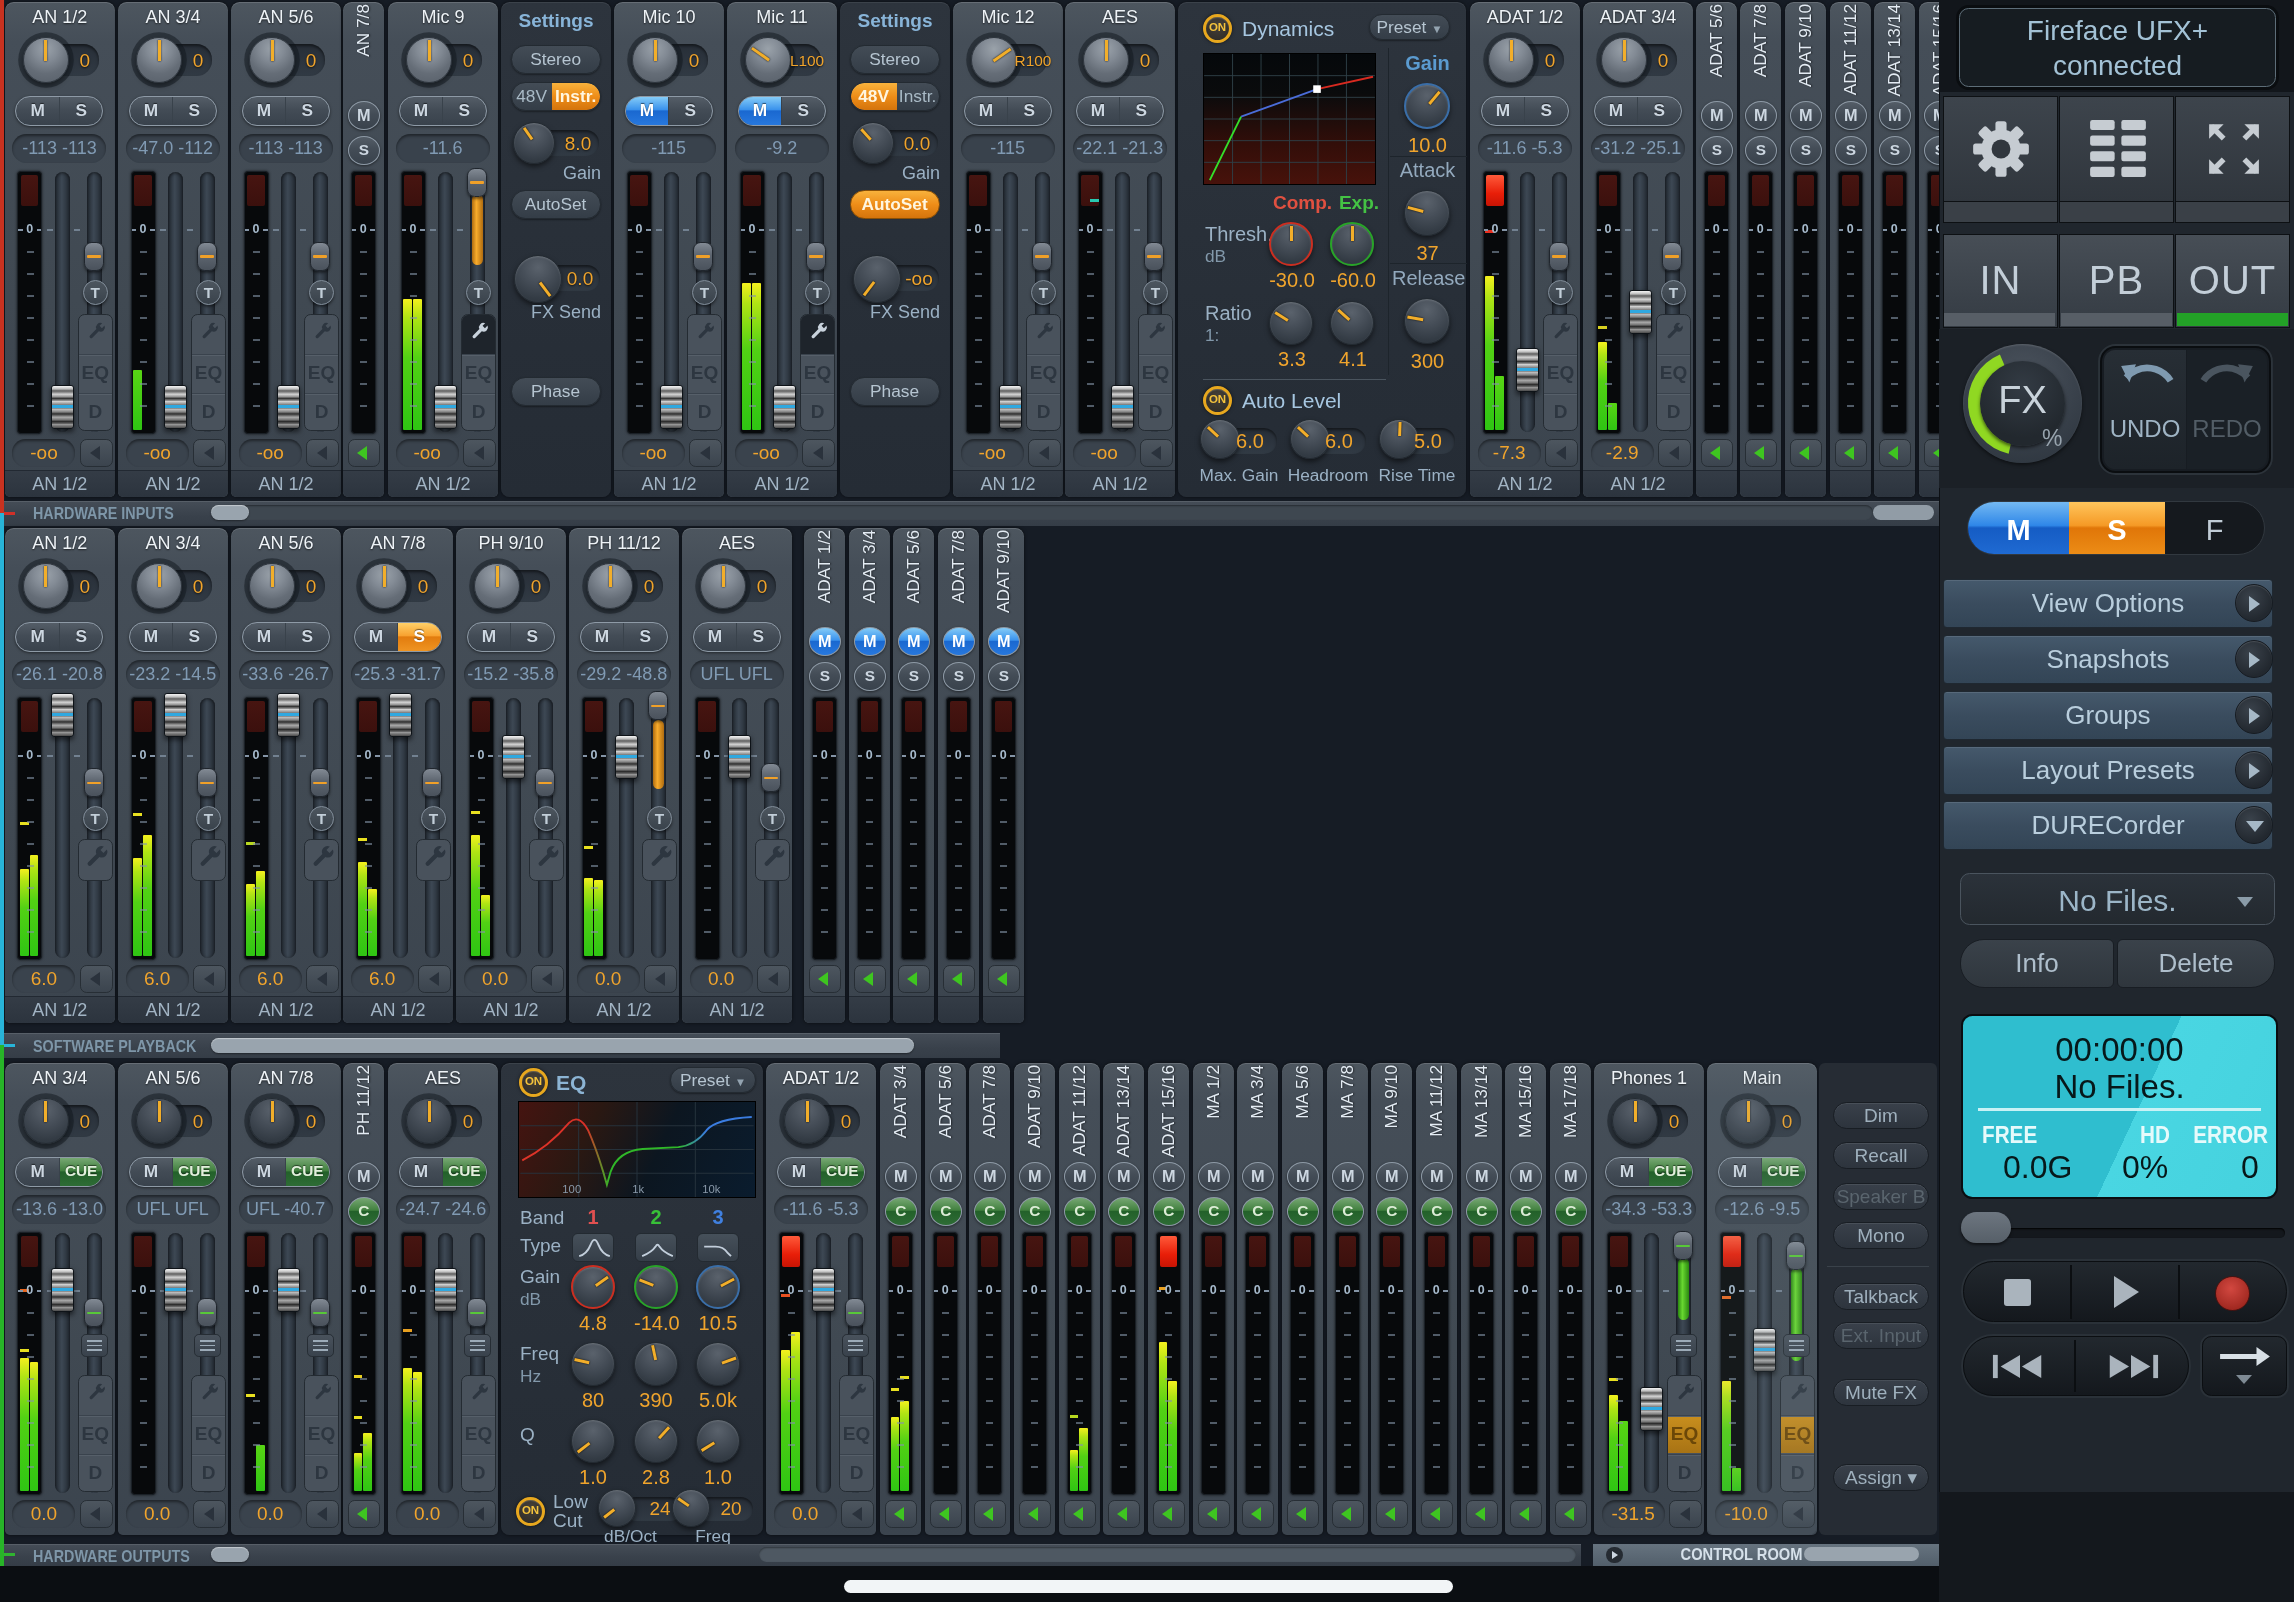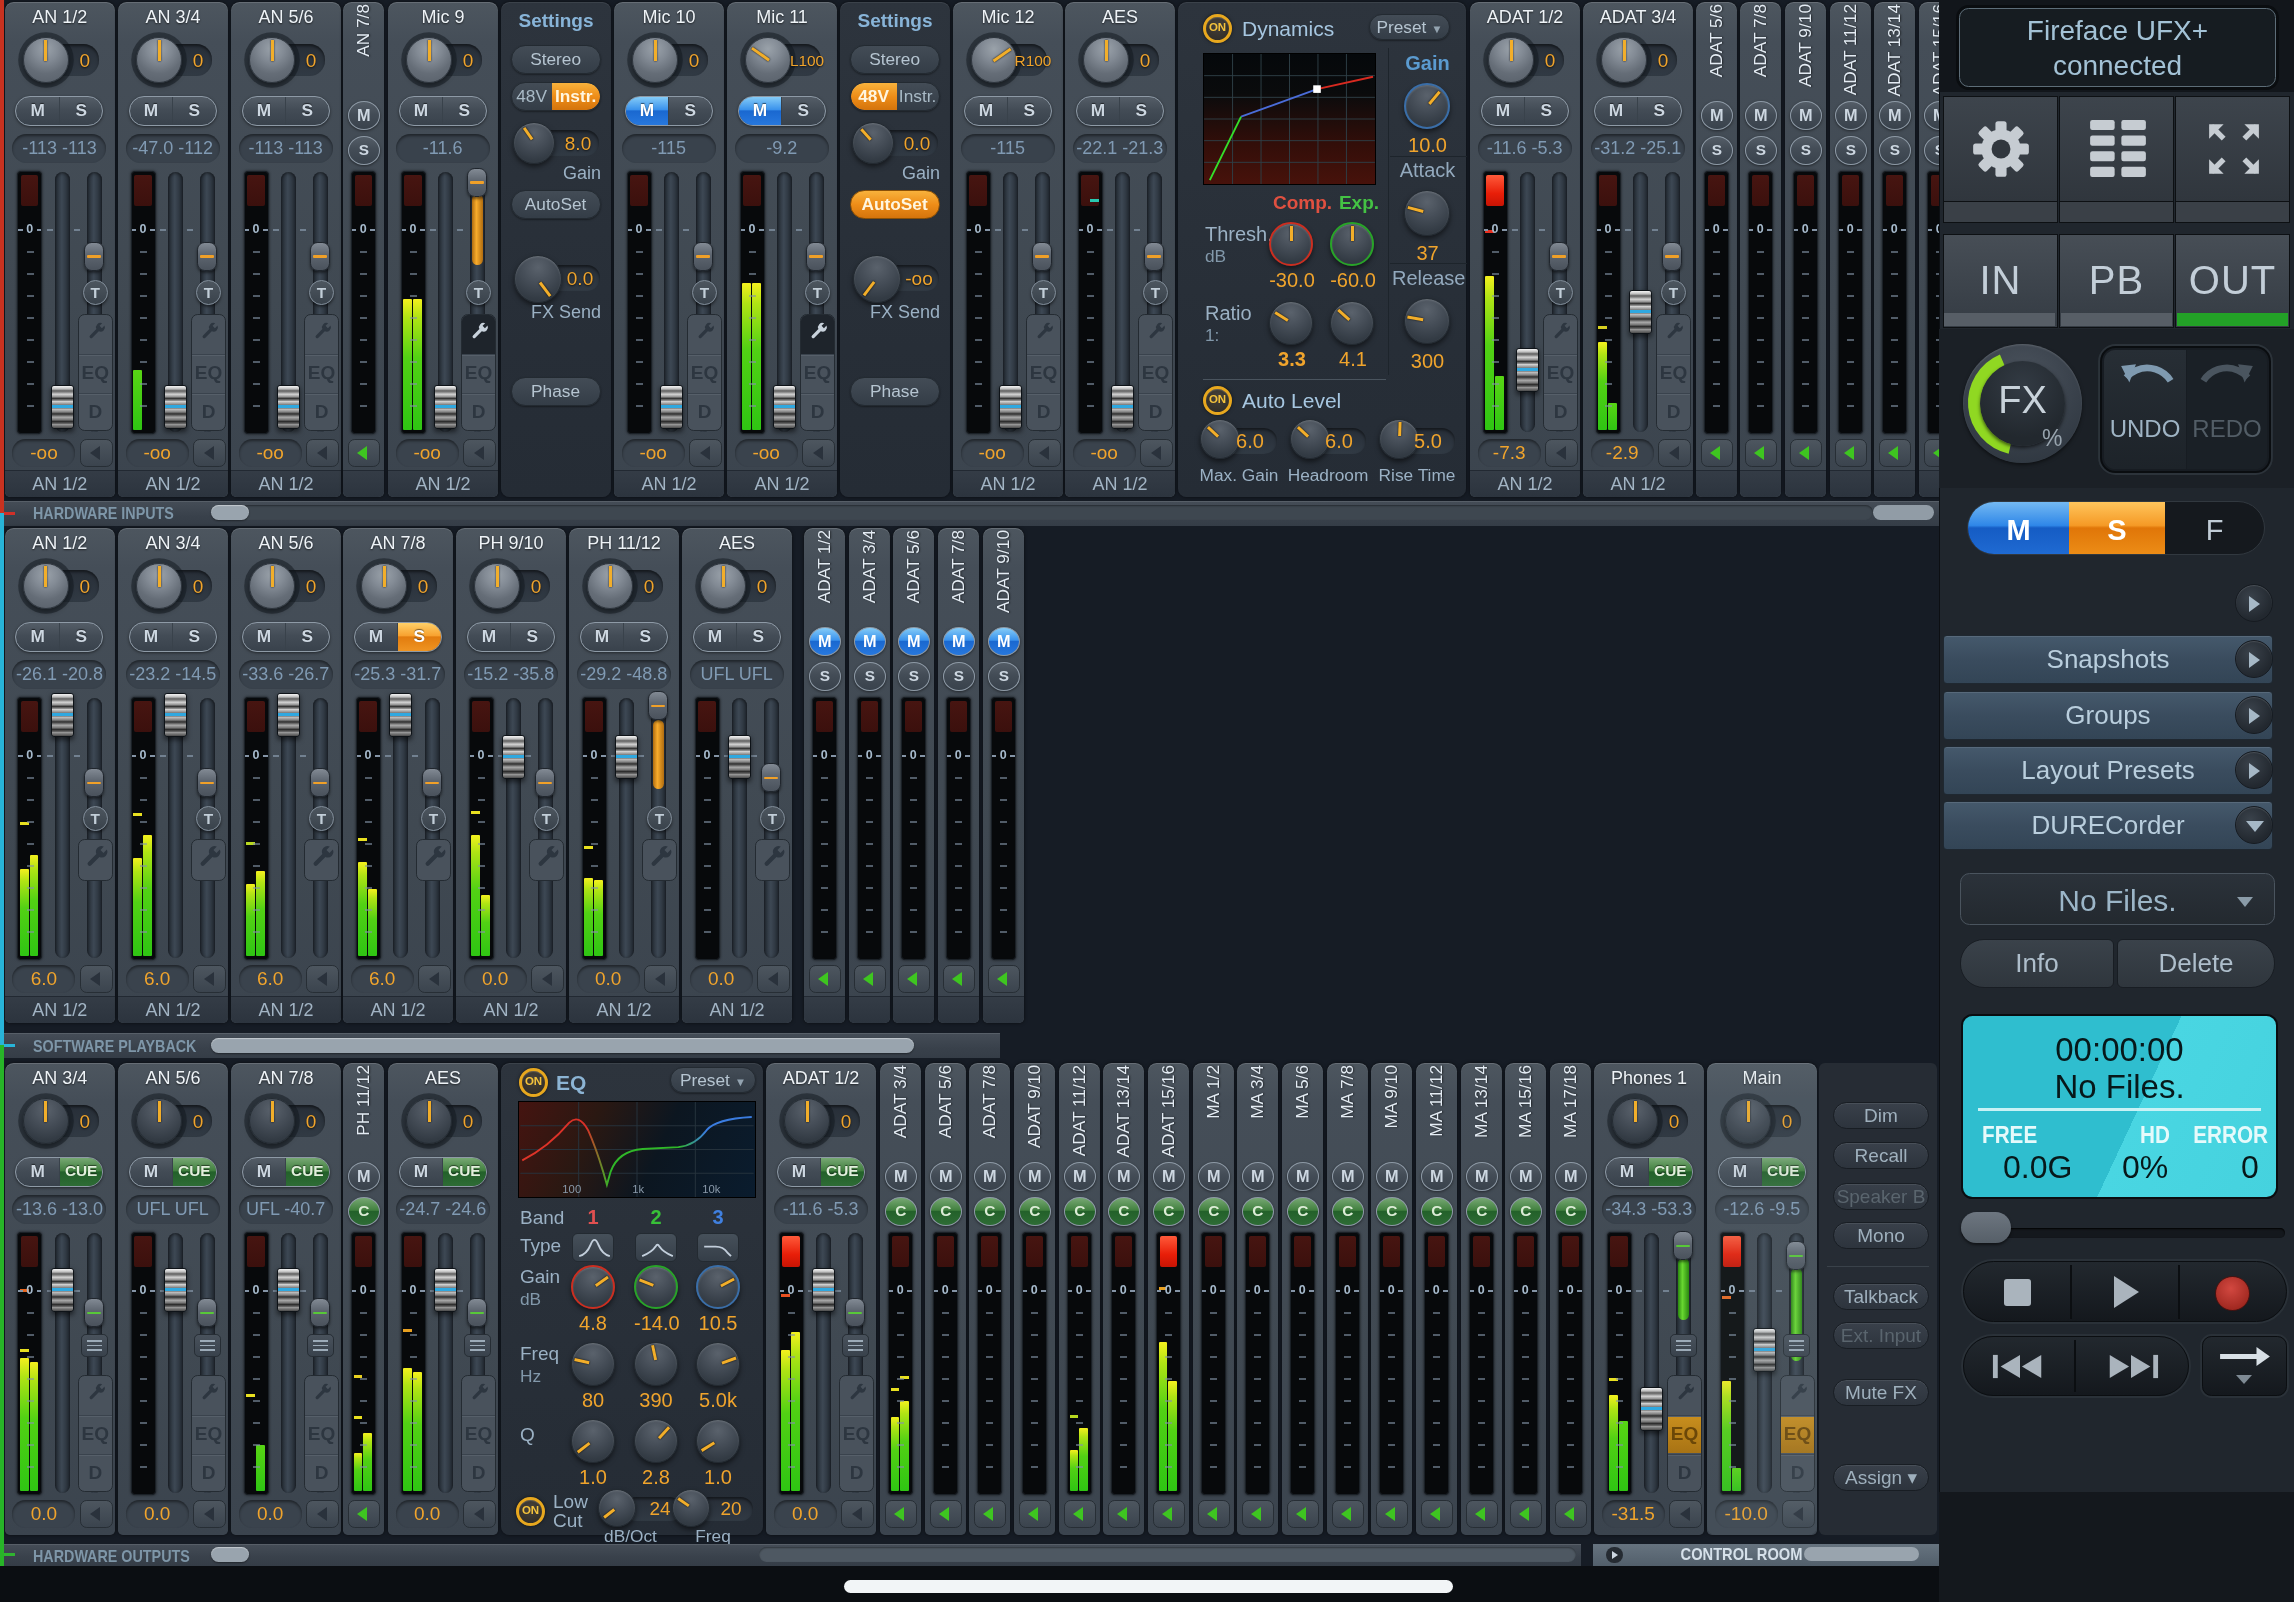--- a/index.html
+++ b/index.html
@@ -613,21 +613,21 @@
     <div class="ab knobd" style="left:1269px;top:301px;width:44px;height:44px;">
       <div class="rot" style="transform:rotate(-58deg);">
         <i style="height:15.4px;width:2.9px;margin-left:-1.4px;"></i>
       </div>
     </div>
     <div class="ab knobd" style="left:1330px;top:301px;width:44px;height:44px;">
       <div class="rot" style="transform:rotate(-48deg);">
         <i style="height:15.4px;width:2.9px;margin-left:-1.4px;"></i>
       </div>
     </div>
-    <div class="ab" style="left:1267px;top:348px;width:50px;font-size:20px;color:#f0a42c;text-align:center;font-weight:bold;white-space:nowrap;">3.3</div>
+    <div class="ab" style="left:1267px;top:348px;width:50px;font-size:20px;color:#f0a42c;text-align:center;font-weight:normal;white-space:nowrap;">3.3</div>
     <div class="ab" style="left:1328px;top:348px;width:50px;font-size:20px;color:#f0a42c;text-align:center;font-weight:normal;white-space:nowrap;">4.1</div>
     <div class="ab hline" style="left:1203px;top:379px;width:183px;"></div>
     <div class="ab on" style="left:1203px;top:386px;width:29px;height:29px;line-height:21px;">ON</div>
     <div class="ab" style="left:1242px;top:389px;width:134px;font-size:21px;color:#a6c6e0;text-align:left;font-weight:normal;white-space:nowrap;">Auto Level</div>
     <div class="ab kcap" style="left:1217px;top:428px;width:60px;height:26px;"></div>
     <div class="ab knobd" style="left:1200px;top:419px;width:40px;height:40px;">
       <div class="rot" style="transform:rotate(-47deg);">
         <i style="height:14.4px;width:2.9px;margin-left:-1.4px;"></i>
       </div>
     </div>
@@ -2460,20 +2460,21 @@
       <div style="position:absolute;left:0;top:0;width:101px;height:100%;background:linear-gradient(180deg,#74b9f2 0%,#2f87e8 45%,#155cc4 50%,#1f6ad2 100%);">
         <div style="position:absolute;left:0;right:0;top:11.5px;text-align:center;font-size:29px;font-weight:bold;color:#fff;">M</div>
       </div>
       <div style="position:absolute;left:101px;top:0;width:96px;height:100%;background:linear-gradient(180deg,#ffc55c 0%,#f59a26 45%,#e07608 50%,#ec8c16 100%);">
         <div style="position:absolute;left:0;right:0;top:11.5px;text-align:center;font-size:29px;font-weight:bold;color:#fff;">S</div>
       </div>
       <div style="position:absolute;left:197px;top:0;right:0;height:100%;">
         <div style="position:absolute;left:0;right:0;top:11.5px;text-align:center;font-size:29px;color:#c0ccd6;">F</div>
       </div>
     </div>
+    <div class="ab menu" style="left:1943px;top:579px;width:330px;height:49px;line-height:47px;">View Options</div>
     <div class="ab mcirc" style="left:2235px;top:584px;width:38px;height:38px;">
       <div class="tri" style="left:13.4px;top:10.6px;border-top:8.6px solid transparent;border-bottom:8.6px solid transparent;border-left:11.5px solid #a6b8c6;"></div>
     </div>
     <div class="ab menu" style="left:1943px;top:635px;width:330px;height:49px;line-height:47px;">Snapshots</div>
     <div class="ab mcirc" style="left:2235px;top:640px;width:38px;height:38px;">
       <div class="tri" style="left:13.4px;top:10.6px;border-top:8.6px solid transparent;border-bottom:8.6px solid transparent;border-left:11.5px solid #a6b8c6;"></div>
     </div>
     <div class="ab menu" style="left:1943px;top:691px;width:330px;height:49px;line-height:47px;">Groups</div>
     <div class="ab mcirc" style="left:2235px;top:696px;width:38px;height:38px;">
       <div class="tri" style="left:13.4px;top:10.6px;border-top:8.6px solid transparent;border-bottom:8.6px solid transparent;border-left:11.5px solid #a6b8c6;"></div>

